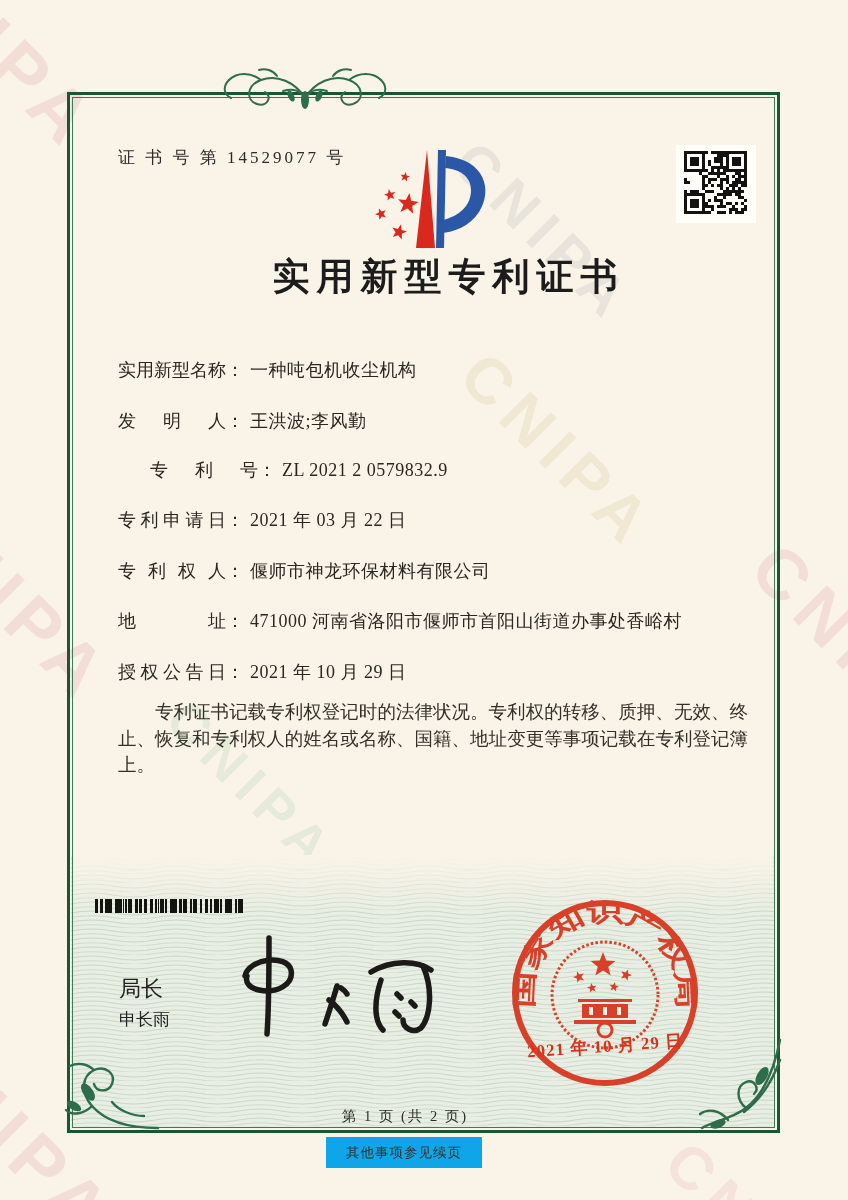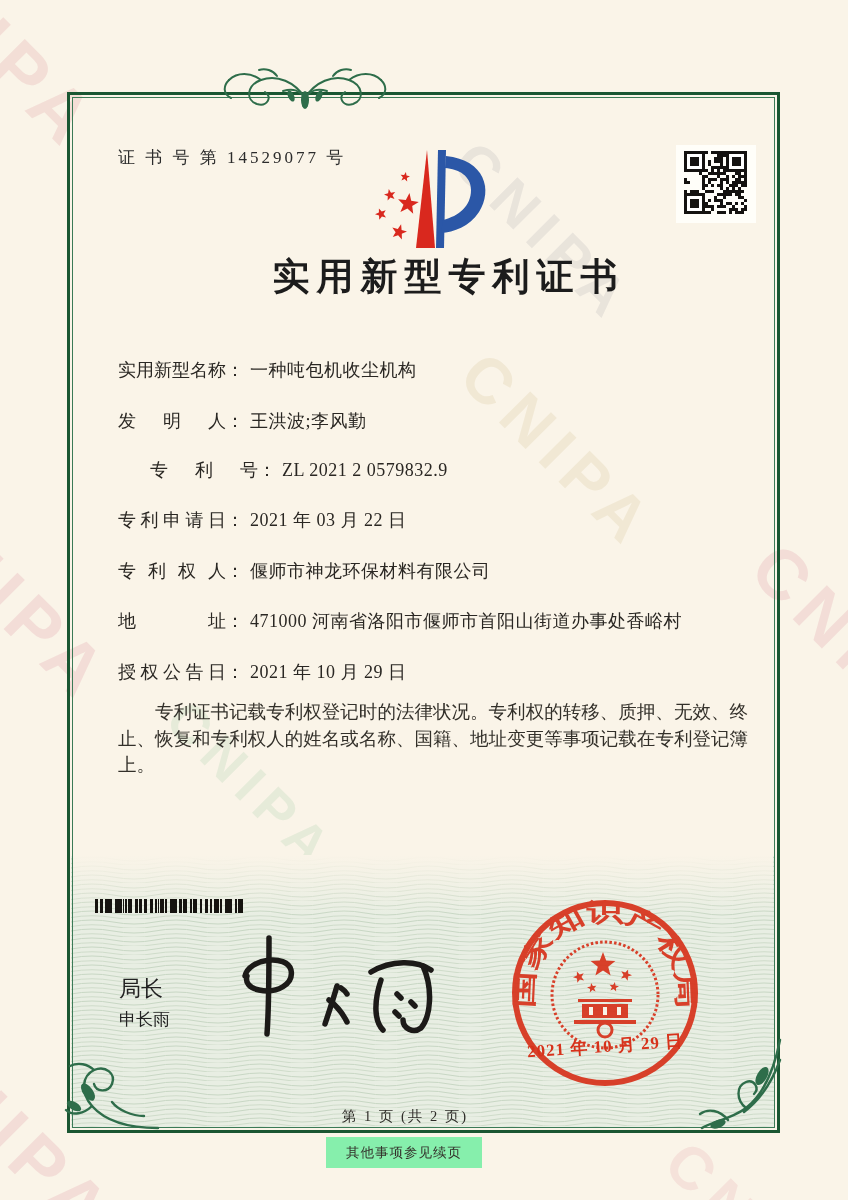--- a/index.html
+++ b/index.html
@@ -42,21 +42,21 @@
             font-family:"Liberation Sans",sans-serif;color:#222;}
   .signame{position:absolute;left:119px;top:1008px;font-size:17px;
            font-family:"Liberation Sans",sans-serif;color:#222;}
   
   .sealdate{position:absolute;left:527px;top:1034px;width:180px;font-size:17px;
             color:#d7321b;transform:rotate(-4deg);letter-spacing:1px;font-weight:bold;}
   
   .pageno{position:absolute;left:70px;top:1094px;width:670px;text-align:center;
           font-size:14.5px;letter-spacing:2px;color:#2e2c28;margin-top:13px;}
   .contnote{position:absolute;left:326px;top:1137px;width:156px;height:31px;
-            background:#86efac;display:flex;align-items:center;justify-content:center;
+            background:#0ea5e9;display:flex;align-items:center;justify-content:center;
             font-size:13.5px;letter-spacing:1px;color:#33302a;}
   .qrbox{position:absolute;left:676px;top:145px;width:80px;height:78px;background:#fffef9;}
 </style>
 </head>
 <body>
 
 <div class="wm" style="left:-78px;top:-88px;font-size:74px;color:#f3ded6;">CNIPA</div>
 <div class="wm" style="left:488px;top:128px;font-size:58px;color:#dcd7d2;opacity:.55;">CNIPA</div>
 <div class="wm" style="left:498px;top:338px;font-size:64px;color:#f1e8d4;">CNIPA</div>
 <div class="wm" style="left:-62px;top:470px;font-size:72px;color:#f3ddd7;">CNIPA</div>

